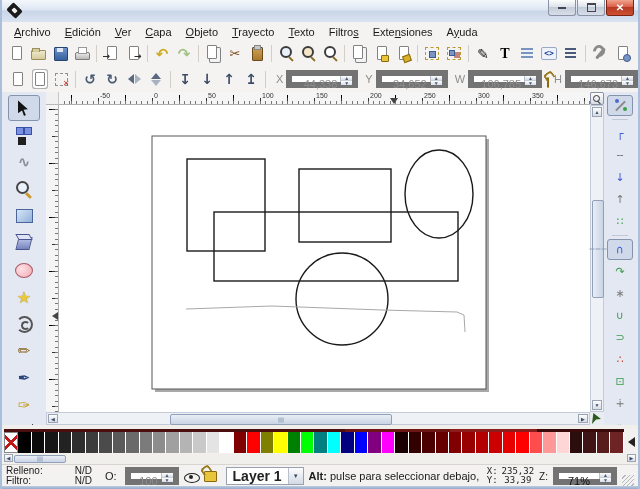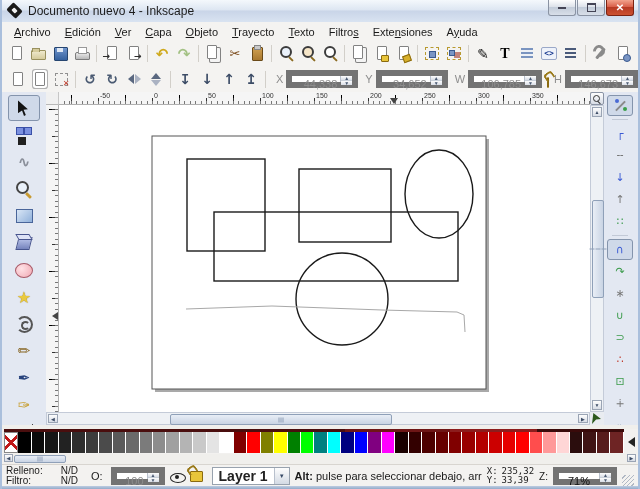--- a/index.html
+++ b/index.html
@@ -193,42 +193,41 @@
   .sw-none{background:
      linear-gradient(45deg,transparent 43%,#c01818 43% 57%,transparent 57%),
      linear-gradient(-45deg,transparent 43%,#c01818 43% 57%,transparent 57%),#fff;
      border:1px solid #888;}
   .palarrow{position:absolute;right:3px;top:437px;width:0;height:0;border-top:5px solid transparent;border-bottom:5px solid transparent;
     border-right:7px solid #222;}
   .palscroll{position:absolute;left:2px;right:2px;top:454px;height:10px;background:#f0efec;}
   
   .statusbar{position:absolute;left:0;right:0;top:464px;height:22px;background:#f3f2f0;border-top:1px solid #d8d5d0;
     display:flex;align-items:center;padding:0 4px;gap:5px;font-size:11px;color:#1a1a1a;overflow:hidden;}
-  .fsblock{display:grid;grid-template-columns:auto auto;column-gap:18px;font-size:10px;line-height:10px;flex:none;}
+  .fsblock{display:grid;grid-template-columns:auto auto;column-gap:32px;font-size:10px;line-height:10px;flex:none;}
   .eyeic{position:relative;width:15px;height:11px;flex:none;}
   .eyeic::before{content:"";position:absolute;left:0;top:2px;width:14px;height:8px;border:1px solid #222;border-radius:50%;}
   .eyeic::after{content:"";position:absolute;left:5px;top:4px;width:4px;height:4px;background:#222;border-radius:50%;}
   .msg{flex:1;white-space:nowrap;overflow:hidden;font-size:11px;}
   .xyblock{display:grid;grid-template-columns:auto auto;column-gap:4px;font-size:9px;line-height:9.5px;
     font-family:"DejaVu Sans Mono",monospace;flex:none;}
-  .xyval{text-align:left;}
+  .xyval{text-align:center;}
   .gripbr{width:12px;height:12px;flex:none;align-self:flex-end;
     background:repeating-linear-gradient(135deg,transparent 0 2px,#b0b8c4 2px 3px);}
   .bottomstrip{position:absolute;left:0;right:0;top:486px;height:3px;background:linear-gradient(#bdcce1,#93abc9);}
   .statusspin .spinval{color:#8d8d8d;}
   .zspin .spinval{color:#111;text-align:center;}
 </style>
 </head>
 <body>
 
 <div id="win">
 
   <div class="titlebar">
     <div class="tlogo"></div>
-    <div class="ttitle">Documento nuevo 4 - Inkscape</div>
     <div class="wbtns">
       <div class="wbtn">
           <span class="ic-min"></span>
         </div>
       <div class="wbtn">
           <span class="ic-max"></span>
         </div>
       <div class="wbtn close">
           <span class="ic-x">✕</span>
         </div>

